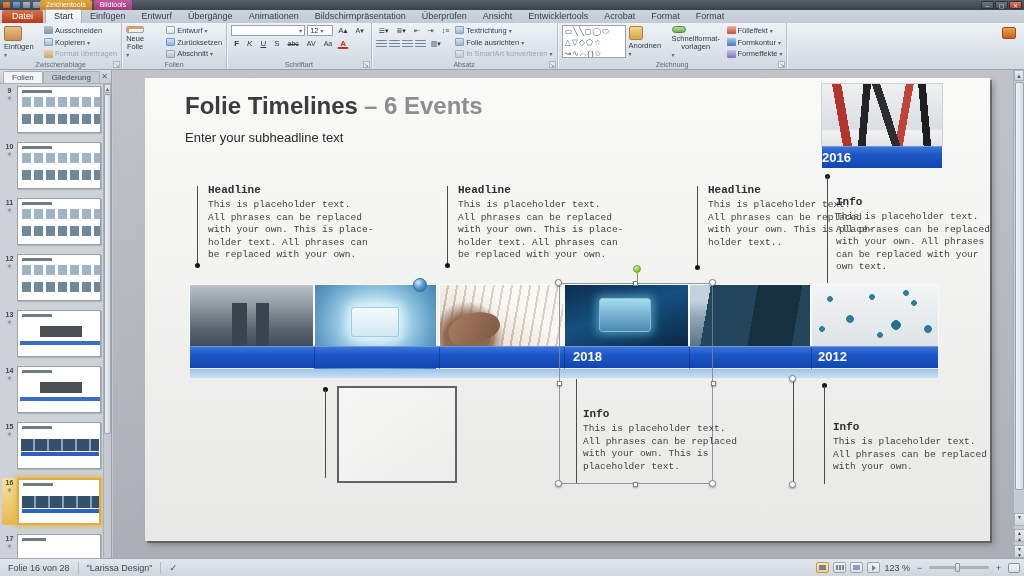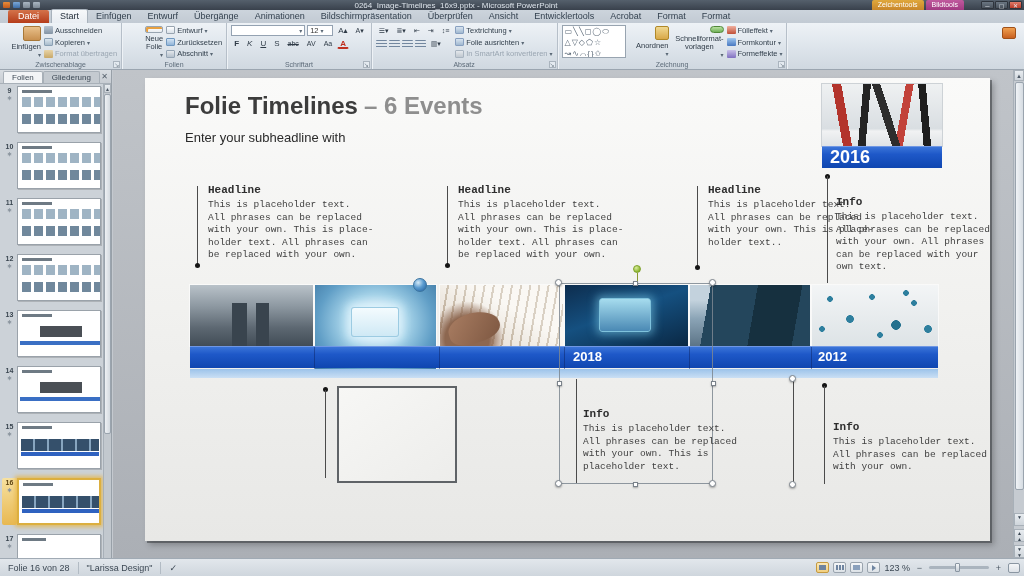--- a/index.html
+++ b/index.html
@@ -19,32 +19,32 @@
   .ctxhdr { font-size:7px; color:#fff; padding:0 6px; border-radius:2px 2px 0 0; line-height:10px; }
   .ctx-draw { background:linear-gradient(#e0a83c,#c8862a); }
   .ctx-pic { background:linear-gradient(#c05a9e,#a23a82); }
   .winbtns { position:absolute; right:2px; top:1px; display:flex; gap:1px; }
   .wb { width:13px; height:8px; font-size:6px; line-height:8px; text-align:center; color:#e8edf2;
     background:linear-gradient(#6a7682,#49525c); border:1px solid #2e343c; border-radius:1px; }
   .wb.close { background:linear-gradient(#e07b6a,#b93a28); }
 
   
   .tabrow { position:absolute; left:0; top:10px; width:1024px; height:13px;
-    background:linear-gradient(#ccd4dc,#c2cad3); display:flex; align-items:flex-end; padding-left:8px; }
+    background:linear-gradient(#ccd4dc,#c2cad3); display:flex; align-items:flex-end; padding-left:2px; }
   .rtab { font-size:9px; color:#33414f; padding:1px 8px 1px; line-height:11px; white-space:nowrap; }
   .rtab.file { background:linear-gradient(#d4734a,#b53c1a); color:#fff; border-radius:2px 2px 0 0; margin-right:2px; padding:1px 10px; }
   .rtab.active { background:linear-gradient(#f6f8fa,#e9edf2); border:1px solid #a8b2bc; border-bottom:none; border-radius:2px 2px 0 0; color:#1f2a36; }
 
   
   .ribbon { position:absolute; left:0; top:23px; width:1024px; height:47px;
     background:linear-gradient(#eef2f6,#dde4eb 55%,#d0d8e0); border-bottom:1px solid #9ba5b0; display:flex; }
   .grp { position:relative; height:100%; border-right:1px solid #b6bfc9; box-shadow:1px 0 0 #eef2f6; padding:2px 4px 10px; display:flex; gap:3px; }
   .grp-label { position:absolute; bottom:0; left:0; right:0; text-align:center; font-size:7px; color:#5d6b79; line-height:9px; white-space:nowrap; }
   .launch { position:absolute; right:1px; bottom:1px; width:7px; height:7px; font-size:6px; line-height:7px; color:#6b7885; text-align:center; border:1px solid #aab4be; background:#e4eaf0; }
-  .bigbtn { width:37px; display:flex; flex-direction:column; align-items:flex-end; justify-content:flex-start; font-size:7.5px; color:#2f3b47; text-align:center; line-height:8px; padding-top:1px; }
+  .bigbtn { width:37px; display:flex; flex-direction:column; align-items:flex-start; justify-content:flex-start; font-size:7.5px; color:#2f3b47; text-align:center; line-height:8px; padding-top:1px; }
   .bigico { width:18px; height:18px; margin-bottom:2px; border-radius:2px; }
   .col { display:flex; flex-direction:column; justify-content:flex-start; gap:1px; }
   .srow { display:flex; align-items:center; gap:2px; font-size:7.5px; color:#33404d; height:11px; white-space:nowrap; }
   .srow.dis { color:#9aa6b2; }
   .mi { width:9px; height:8px; border-radius:1px; flex:0 0 auto; }
   .arr { font-size:6px; color:#5a6876; }
   .combo { border:1px solid #94a2b2; background:#fff; height:11px; font-size:7.5px; color:#333; display:flex; align-items:center; padding:0 2px; gap:2px; }
   .mb { border:1px solid transparent; border-radius:2px; padding:0 2px; font-size:8px; color:#2f3b47; height:11px; line-height:10px; }
   .mb.b { font-weight:bold; } .mb.i { font-style:italic; } .mb.u { text-decoration:underline; } .mb.s { text-decoration:line-through; }
   .shapebox { width:64px; height:33px; border:1px solid #98a4b0; background:#fff; font-size:8px; line-height:11px; color:#5c repeating; color:#5c6a78; overflow:hidden; padding:0 2px; letter-spacing:1px; }
@@ -113,21 +113,21 @@
     background:
       linear-gradient(80deg, transparent 0 16%, #b3342c 16% 23%, transparent 23%),
       linear-gradient(95deg, transparent 0 33%, #242424 33% 39%, transparent 39%),
       linear-gradient(72deg, transparent 0 50%, #2d2d2d 50% 56%, transparent 56%),
       linear-gradient(100deg, transparent 0 64%, #c2423a 64% 70%, transparent 70%),
       linear-gradient(85deg, transparent 0 81%, #1e1e1e 81% 87%, transparent 87%),
       linear-gradient(#eff1f2,#d9dee2 72%,#f1f2f3 76%,#dfe3e6);
     box-shadow:0 0 0 1px #cdd2d6; }
   .yearbanner { position:absolute; left:677px; top:68px; width:120px; height:22px;
     background:linear-gradient(180deg,#3a74d8,#1e58c8 35%,#0f46b0); border-top:1px solid #6f97e4;
-    color:#fff; font-weight:bold; font-size:18px; line-height:21px; padding-left:8px; }
+    color:#fff; font-weight:bold; font-size:13px; line-height:21px; padding-left:0; }
 
   
   .ph { position:absolute; top:0; height:61px; box-shadow:0 0 0 1px rgba(255,255,255,.6); }
   .ph1 { left:0; width:123px; background:
       linear-gradient(90deg,transparent 0 34%, #39444e 34% 46%, transparent 46% 54%, #39444e 54% 64%, transparent 64%) 0 18px/123px 43px no-repeat,
       linear-gradient(180deg,#b9c2c9 0%,#8d98a1 35%,#5d6872 70%,#414c56 100%); }
   .ph2 { left:125px; width:121px; height:89px; background:radial-gradient(ellipse at 50% 42%, #eaf5fb 0 14%, #a4d2e8 38%, #609ec6 68%, #3c74a0 100%); }
   .chip { position:absolute; left:36px; top:22px; width:48px; height:30px; border-radius:3px;
     background:linear-gradient(#f4fbfe,#cfe9f5); border:1px solid #9ccbe2; box-shadow:0 0 10px 4px rgba(220,242,252,.9); }
   .ph3 { left:250px; width:123px; background:
@@ -190,21 +190,20 @@
 
 <div class="app">
 
   <div class="titlebar">
     <div class="qat">
       <span class="qi qi-logo"></span>
       <span class="qi qi-save"></span>
       <span class="qi qi-undo"></span>
       <span class="qi qi-redo"></span>
     </div>
-    <span class="title-text">0264_Image-Timelines_16x9.pptx - Microsoft PowerPoint</span>
     <div class="ctxgroup">
       <span class="ctxhdr ctx-draw">Zeichentools</span>
       <span class="ctxhdr ctx-pic">Bildtools</span>
     </div>
     <div class="winbtns">
       <span class="wb">─</span>
       <span class="wb">▢</span>
       <span class="wb close">✕</span>
     </div>
   </div>
@@ -460,21 +459,21 @@
         <div class="sthumb"></div>
       </div>
     </div>
 
     <div class="canvas">
       <div class="slide">
 
         <div class="s-title">
           <span>Folie Timelines</span><span class="suffix">– 6 Events</span>
         </div>
-        <div class="s-sub">Enter your subheadline with</div>
+        <div class="s-sub">Enter your subheadline text</div>
 
         <div class="cableimg"></div>
         <div class="yearbanner"><span>2016</span></div>
         <span class="dot" style="left:680px;top:96px"></span>
         <div class="vline" style="left:682px;top:98px;height:107px"></div>
 
         <div class="vline" style="left:52px;top:108px;height:80px"></div>
         <span class="dot" style="left:50px;top:185px"></span>
         <div class="tb" style="left:63px;top:106px">
           <div class="tb-title">Headline</div>

